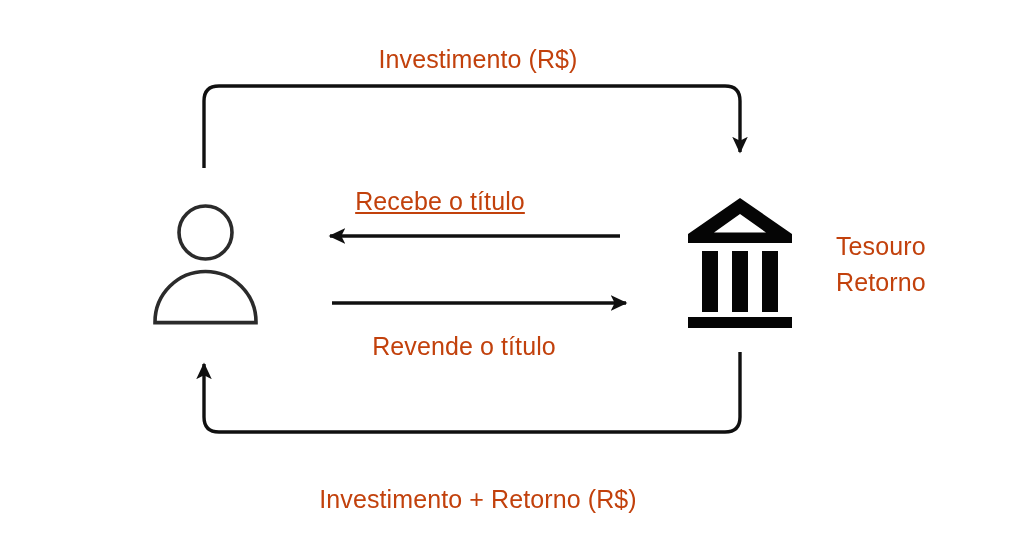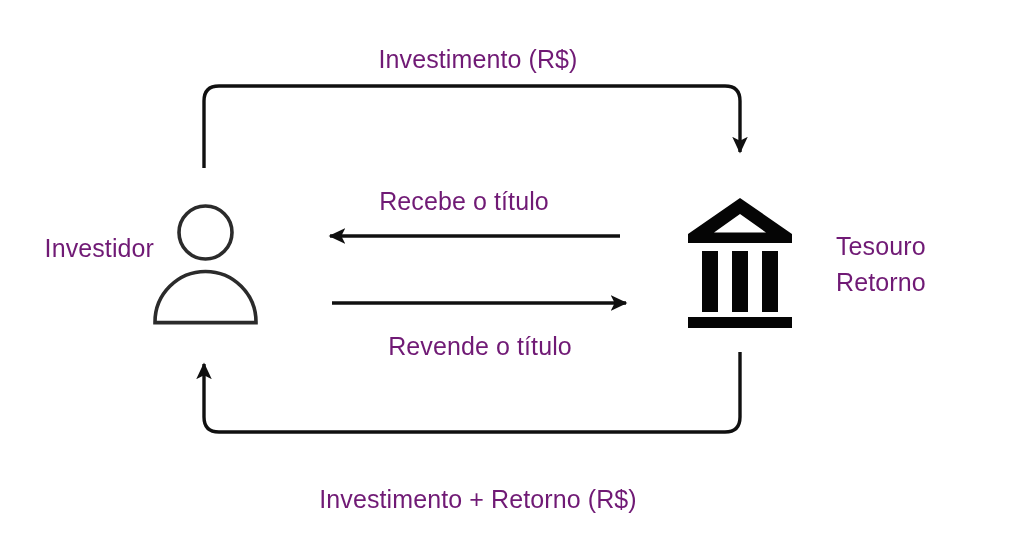--- a/index.html
+++ b/index.html
@@ -20,21 +20,21 @@
   }
   #flow-svg {
     position: absolute;
     left: 0;
     top: 0;
     width: 1024px;
     height: 560px;
   }
   .dg-label {
     position: absolute;
-    color: #701a75;
+    color: #c2410c;
     font-size: 25px;
     line-height: 1.42;
     white-space: pre;
     letter-spacing: 0.1px;
   }
   .dg-label.center {
     text-align: center;
     transform: translateX(-50%);
   }
   .dg-label.left {
@@ -81,25 +81,24 @@
 
     <rect x="16" y="57" width="16" height="61" fill="#050505"></rect>
     <rect x="46" y="57" width="16" height="61" fill="#050505"></rect>
     <rect x="76" y="57" width="16" height="61" fill="#050505"></rect>
 
     <rect x="2" y="123" width="104" height="14" fill="#050505"></rect>
   </svg>
 
   <div class="dg-label center" style="left:478px; top:42px;">Investimento (R$)</div>
 
-  <div class="dg-label right" style="left:154px; top:231px;">Investidor</div>
 
-  <div class="dg-label center" style="left:464px; top:184px;">Recebe o título</div>
+  <div class="dg-label center" style="left:440px; top:184px;text-decoration:underline;">Recebe o título</div>
 
-  <div class="dg-label center" style="left:480px; top:329px;">Revende o título</div>
+  <div class="dg-label center" style="left:464px; top:329px;">Revende o título</div>
 
   <div class="dg-label center" style="left:478px; top:443px;margin-top:39px;">Investimento + Retorno (R$)</div>
 
   <div class="dg-label left" style="left:836px; top:229px;">Tesouro</div>
 
   <div class="dg-label left" style="left:836px; top:265px;">Retorno</div>
 
 </div>
 
 </body></html>

